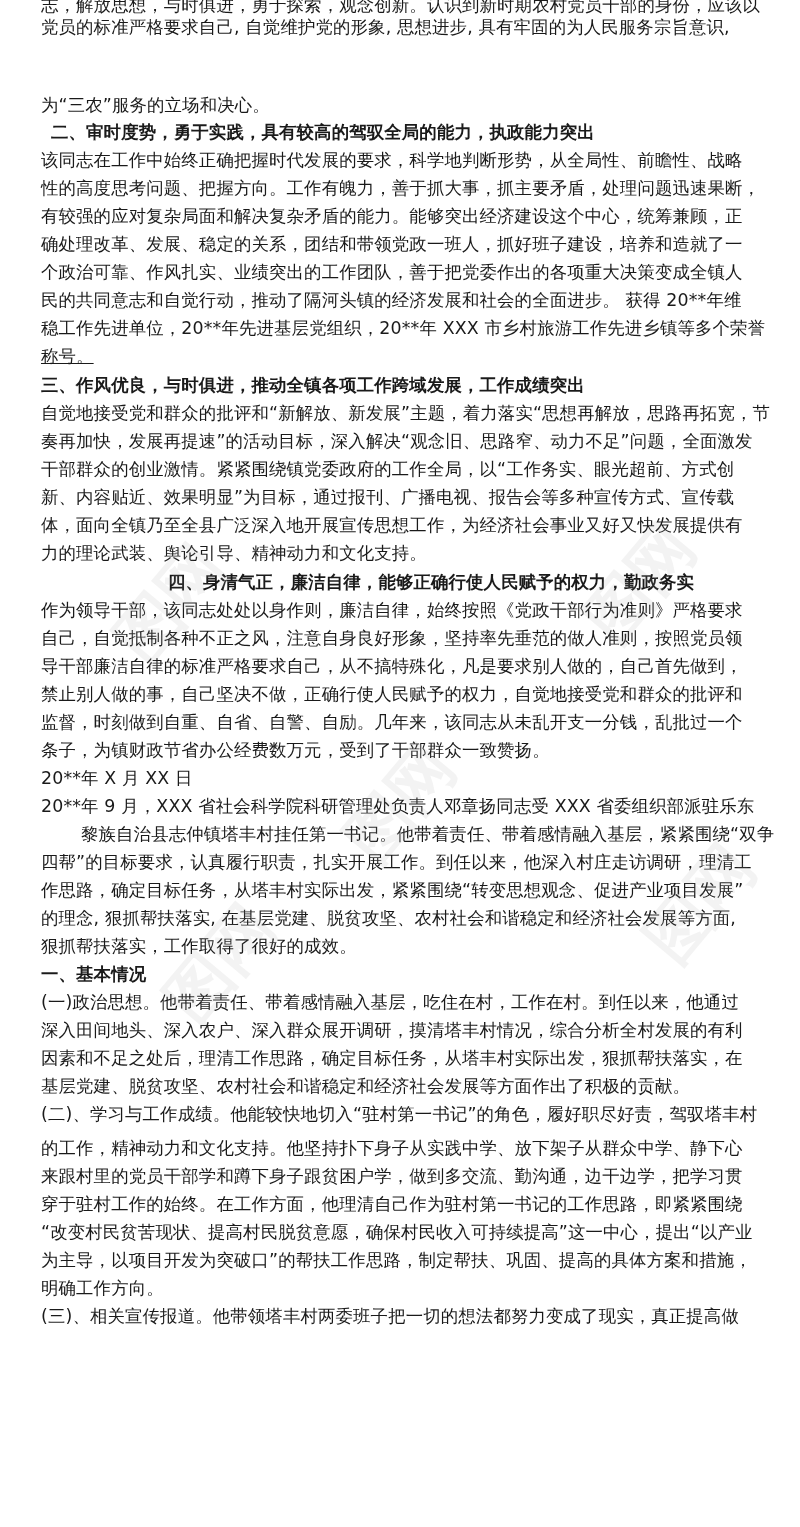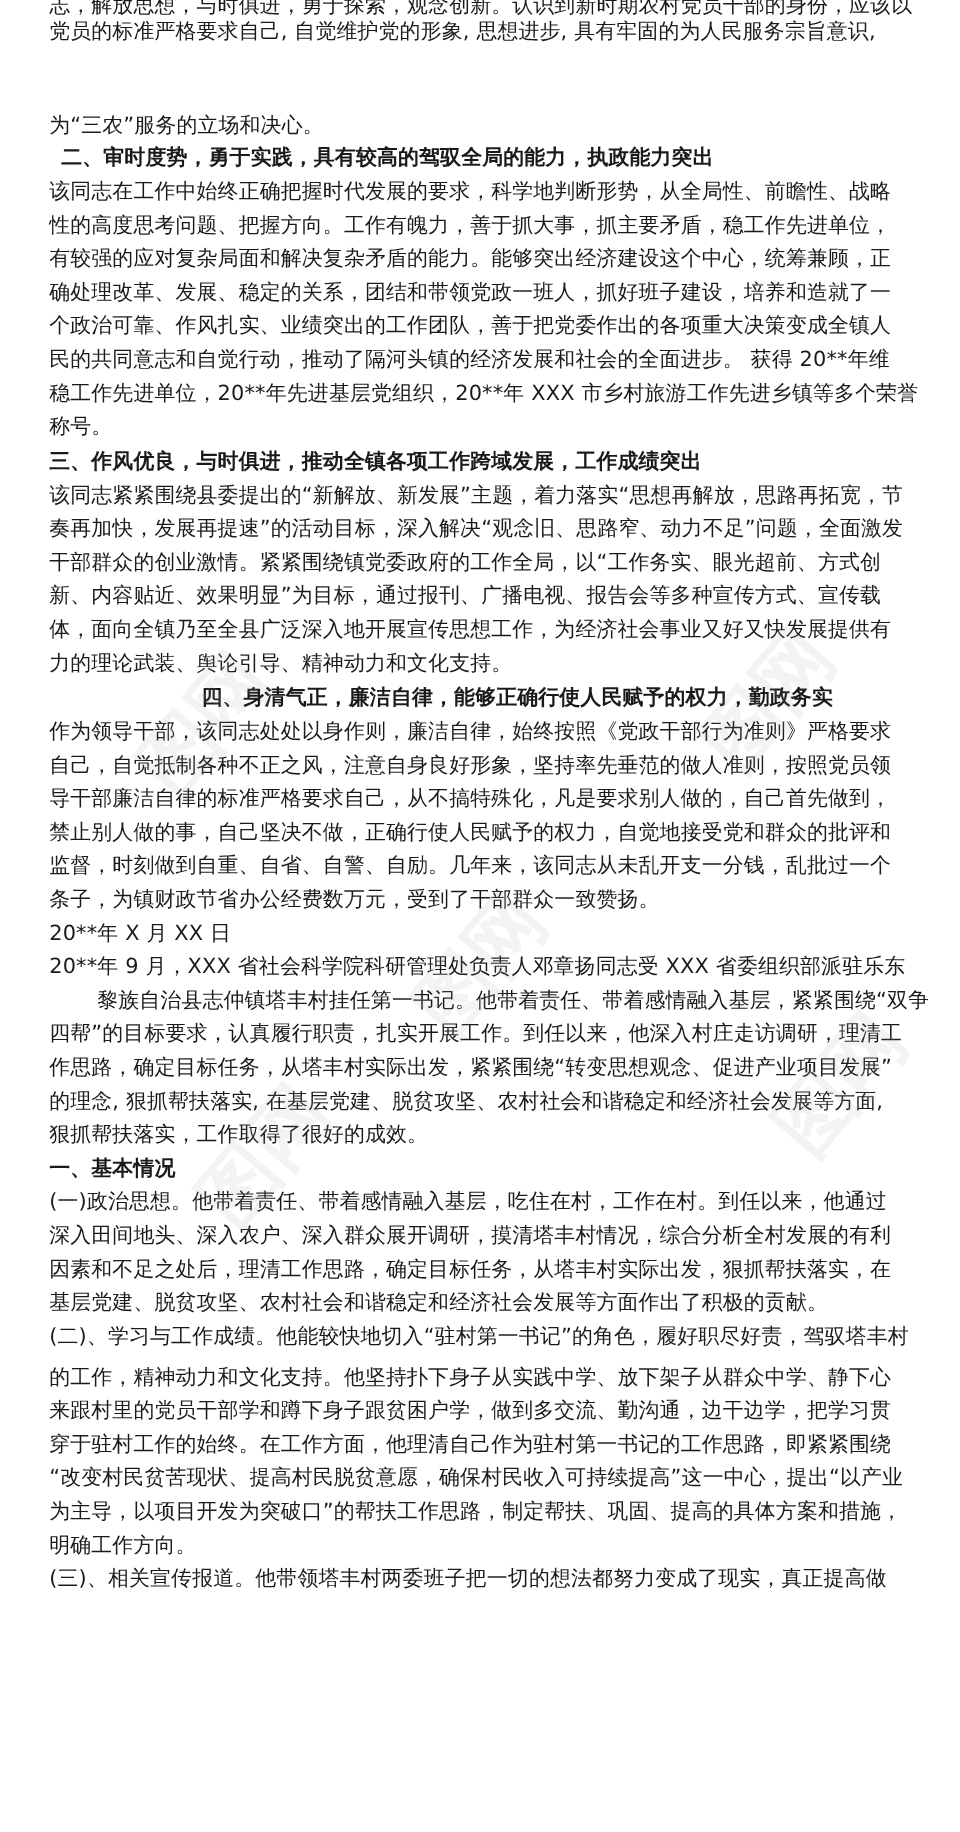--- a/index.html
+++ b/index.html
@@ -31,29 +31,29 @@
 </head>
 <body>
 
 <div class="page">
   <div id="lines">
       <div class="line" style="top: -6px;">志，解放思想，与时俱进，勇于探索，观念创新。认识到新时期农村党员干部的身份，应该以</div>
       <div class="line" style="top: 16px;">党员的标准严格要求自己, 自觉维护党的形象, 思想进步, 具有牢固的为人民服务宗旨意识,</div>
       <div class="line" style="top: 94px;">为“三农”服务的立场和决心。</div>
       <div class="line bold indent" style="top: 121px;">二、审时度势，勇于实践，具有较高的驾驭全局的能力，执政能力突出</div>
       <div class="line" style="top: 149px;">该同志在工作中始终正确把握时代发展的要求，科学地判断形势，从全局性、前瞻性、战略</div>
-      <div class="line" style="top: 177px;">性的高度思考问题、把握方向。工作有魄力，善于抓大事，抓主要矛盾，稳工作先进单位，</div>
+      <div class="line" style="top: 177px;">性的高度思考问题、把握方向。工作有魄力，善于抓大事，抓主要矛盾，处理问题迅速果断，</div>
       <div class="line" style="top: 205px;">有较强的应对复杂局面和解决复杂矛盾的能力。能够突出经济建设这个中心，统筹兼顾，正</div>
       <div class="line" style="top: 233px;">确处理改革、发展、稳定的关系，团结和带领党政一班人，抓好班子建设，培养和造就了一</div>
       <div class="line" style="top: 261px;">个政治可靠、作风扎实、业绩突出的工作团队，善于把党委作出的各项重大决策变成全镇人</div>
       <div class="line" style="top: 289px;">民的共同意志和自觉行动，推动了隔河头镇的经济发展和社会的全面进步。 获得 20**年维</div>
       <div class="line" style="top: 317px;">稳工作先进单位，20**年先进基层党组织，20**年 XXX 市乡村旅游工作先进乡镇等多个荣誉</div>
-      <div class="line" style="top: 345px;">称号。</div>
+      <div class="line" style="top: 345px; text-decoration: underline;">称号。</div>
       <div class="line bold" style="top: 374px;">三、作风优良，与时俱进，推动全镇各项工作跨域发展，工作成绩突出</div>
-      <div class="line" style="top: 402px;">该同志紧紧围绕县委提出的“新解放、新发展”主题，着力落实“思想再解放，思路再拓宽，节</div>
+      <div class="line" style="top: 402px;">自觉地接受党和群众的批评和“新解放、新发展”主题，着力落实“思想再解放，思路再拓宽，节</div>
       <div class="line" style="top: 430px;">奏再加快，发展再提速”的活动目标，深入解决“观念旧、思路窄、动力不足”问题，全面激发</div>
       <div class="line" style="top: 458px;">干部群众的创业激情。紧紧围绕镇党委政府的工作全局，以“工作务实、眼光超前、方式创</div>
       <div class="line" style="top: 486px;">新、内容贴近、效果明显”为目标，通过报刊、广播电视、报告会等多种宣传方式、宣传载</div>
       <div class="line" style="top: 514px;">体，面向全镇乃至全县广泛深入地开展宣传思想工作，为经济社会事业又好又快发展提供有</div>
       <div class="line" style="top: 542px;">力的理论武装、舆论引导、精神动力和文化支持。</div>
       <div class="line bold indent" style="top: 571px; text-align: center;">四、身清气正，廉洁自律，能够正确行使人民赋予的权力，勤政务实</div>
       <div class="line" style="top: 599px;">作为领导干部，该同志处处以身作则，廉洁自律，始终按照《党政干部行为准则》严格要求</div>
       <div class="line" style="top: 627px;">自己，自觉抵制各种不正之风，注意自身良好形象，坚持率先垂范的做人准则，按照党员领</div>
       <div class="line" style="top: 655px;">导干部廉洁自律的标准严格要求自己，从不搞特殊化，凡是要求别人做的，自己首先做到，</div>
       <div class="line" style="top: 683px;">禁止别人做的事，自己坚决不做，正确行使人民赋予的权力，自觉地接受党和群众的批评和</div>

